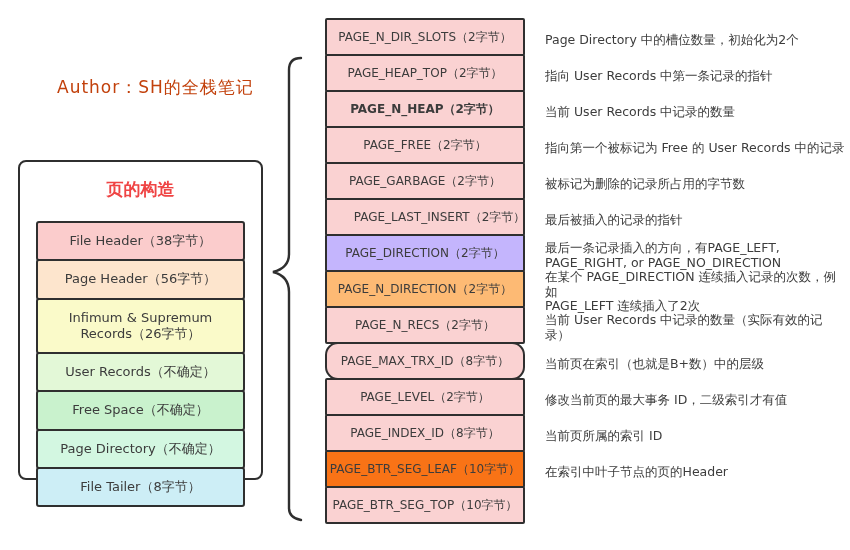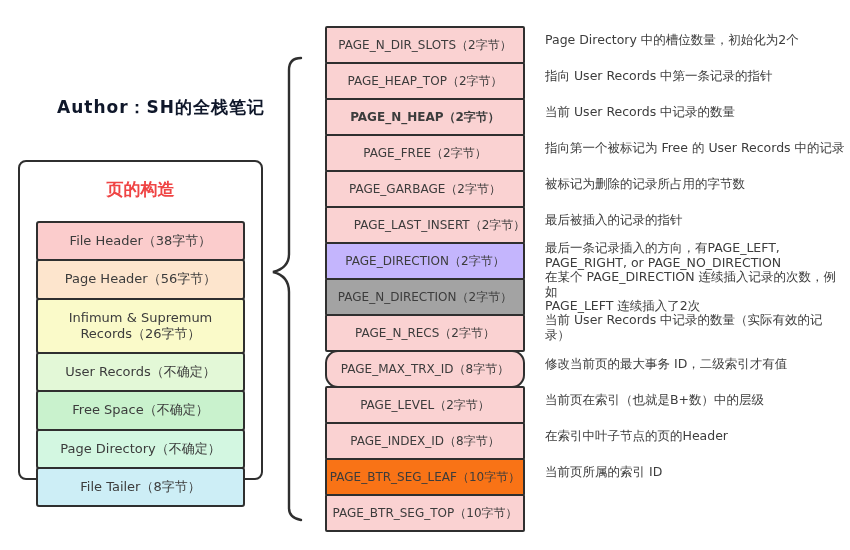--- a/index.html
+++ b/index.html
@@ -3,41 +3,41 @@
 <meta charset="utf-8">
 <style>
   html,body{margin:0;padding:0;}
   body{
     width:850px;height:550px;position:relative;background:#ffffff;
     font-family:"DejaVu Sans","Liberation Sans",sans-serif;
     color:#3c3c3c;overflow:hidden;
   }
   .author{
     position:absolute;left:57px;top:76px;
-    font-size:17px;letter-spacing:1px;color:#0f172a;font-weight:700;margin-top:20px;
+    font-size:17px;letter-spacing:1px;color:#c2410c;font-weight:400;
   }
   
   .page-box{
     position:absolute;left:18px;top:160px;width:245px;height:320px;
     border:2px solid #2f2f2f;border-radius:8px;box-sizing:border-box;background:#fff;
   }
   .page-box-title{
     margin-top:16px;text-align:center;font-size:17px;font-weight:bold;color:#ef4444;
   }
   .page-rows{margin:20px 16px 0 16px;}
   .page-row{
     min-height:37px;margin-top:-2px;border:2px solid #2f2f2f;border-radius:3px;
     box-sizing:border-box;display:flex;align-items:center;justify-content:center;
     text-align:center;padding:10px 6px;font-size:13px;line-height:1.25;color:#3c3c3c;
   }
   .page-row:first-child{margin-top:0;}
   
   .brace{position:absolute;left:268px;top:52px;}
   
-  .field-table{position:absolute;left:325px;top:26px;width:200px;}
+  .field-table{position:absolute;left:325px;top:18px;width:200px;}
   .field-row{
     height:38px;margin-top:-2px;border:2px solid #2f2f2f;border-radius:2px;
     box-sizing:border-box;display:flex;align-items:center;justify-content:center;
     font-size:12px;white-space:nowrap;color:#3c3c3c;
   }
   .field-row:first-child{margin-top:0;}
   
   .desc-col{position:absolute;left:545px;top:22px;width:300px;}
   .desc-row{
     height:36px;display:flex;align-items:center;
@@ -95,21 +95,21 @@
   </div>
     <div class="field-row" style="background: rgb(250, 210, 210);">
     <span>PAGE_GARBAGE（2字节）</span>
   </div>
     <div class="field-row" style="background: rgb(250, 210, 210); padding-left: 29px;">
     <span>PAGE_LAST_INSERT（2字节）</span>
   </div>
     <div class="field-row" style="background: #c4b5fd;">
     <span>PAGE_DIRECTION（2字节）</span>
   </div>
-    <div class="field-row" style="background: #a3a3a3;">
+    <div class="field-row" style="background: #fdba74;">
     <span>PAGE_N_DIRECTION（2字节）</span>
   </div>
     <div class="field-row" style="background: rgb(250, 210, 210);">
     <span>PAGE_N_RECS（2字节）</span>
   </div>
     <div class="field-row" style="background: rgb(250, 210, 210); border-radius: 13px;">
     <span>PAGE_MAX_TRX_ID（8字节）</span>
   </div>
     <div class="field-row" style="background: rgb(250, 210, 210);">
     <span>PAGE_LEVEL（2字节）</span>
@@ -130,17 +130,17 @@
     <div class="desc-row">指向 User Records 中第一条记录的指针</div>
     <div class="desc-row">当前 User Records 中记录的数量</div>
     <div class="desc-row">指向第一个被标记为 Free 的 User Records 中的记录</div>
     <div class="desc-row">被标记为删除的记录所占用的字节数</div>
     <div class="desc-row">最后被插入的记录的指针</div>
     <div class="desc-row">最后一条记录插入的方向，有PAGE_LEFT,
 PAGE_RIGHT, or PAGE_NO_DIRECTION</div>
     <div class="desc-row">在某个 PAGE_DIRECTION 连续插入记录的次数，例如
 PAGE_LEFT 连续插入了2次</div>
     <div class="desc-row">当前 User Records 中记录的数量（实际有效的记录）</div>
+    <div class="desc-row">当前页在索引（也就是B+数）中的层级</div>
     <div class="desc-row">修改当前页的最大事务 ID，二级索引才有值</div>
-    <div class="desc-row">当前页在索引（也就是B+数）中的层级</div>
+    <div class="desc-row">当前页所属的索引 ID</div>
     <div class="desc-row">在索引中叶子节点的页的Header</div>
-    <div class="desc-row">当前页所属的索引 ID</div>
   </div>
 
 </body></html>

